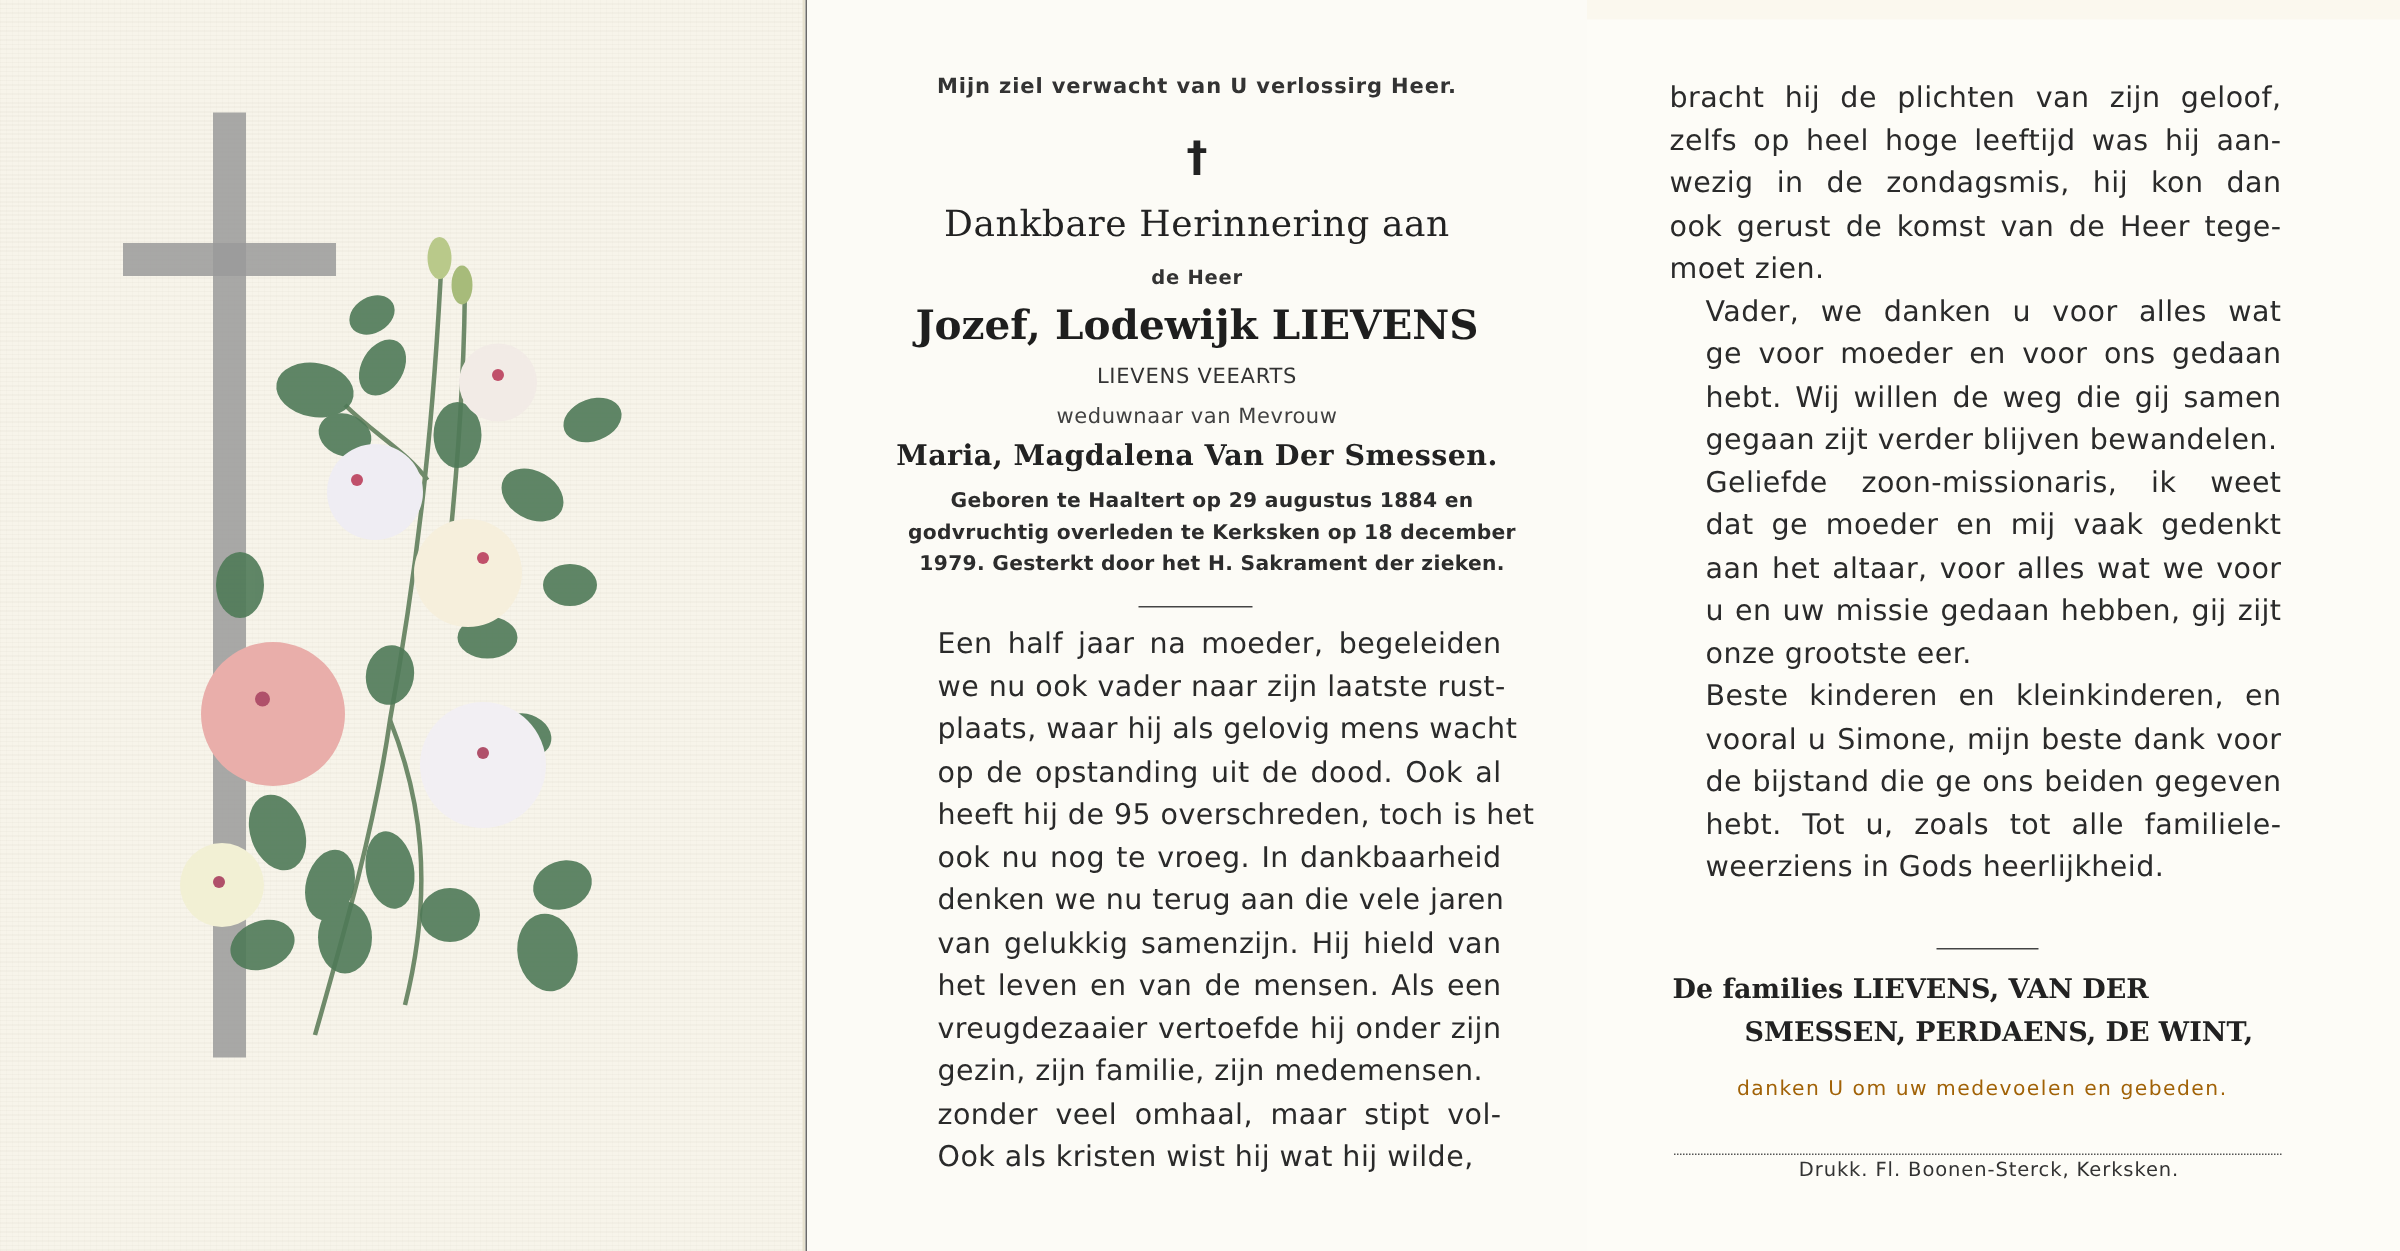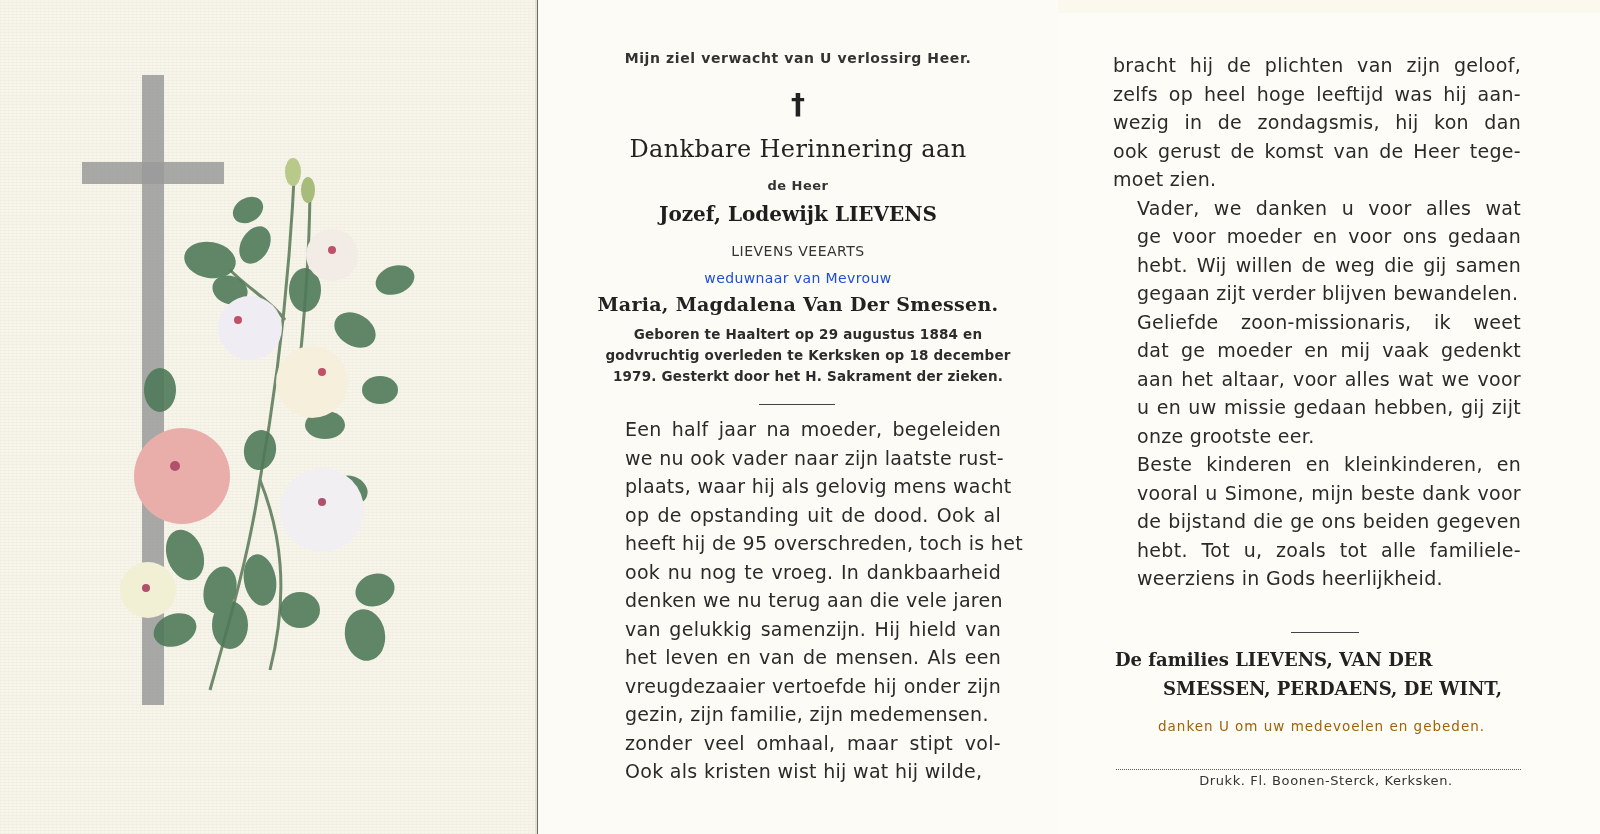--- a/index.html
+++ b/index.html
@@ -28,23 +28,23 @@
   }
   .panel-right {
     position:absolute; left:1058px; top:13px; width:542px; height:834px;
     background:#fdfcf7;
   }
   .center { text-align:center; }
   .motto { position:absolute; left:0; width:520px; top:50px; font-size:14px; letter-spacing:.6px; font-weight:bold; color:#333; }
   .small-cross { position:absolute; left:0; width:520px; top:88px; font-size:28px; font-weight:bold; color:#222; }
   .title { position:absolute; left:0; width:520px; top:135px; font-family:"DejaVu Serif", serif; font-size:24px; color:#222; letter-spacing:.4px; }
   .deheer { position:absolute; left:0; width:520px; top:178px; font-size:13px; font-weight:bold; color:#333; letter-spacing:.5px; }
-  .name { position:absolute; left:0; width:520px; top:202px; font-family:"DejaVu Serif", serif; font-size:20px; font-weight:bold; color:#1e1e1e; }
+  .name { position:absolute; left:0; width:520px; top:202px; font-family:"DejaVu Serif", serif; font-size:27px; font-weight:bold; color:#1e1e1e; }
   .profession { position:absolute; left:0; width:520px; top:243px; font-size:14px; color:#333; letter-spacing:.5px; }
-  .widower { position:absolute; left:0; width:520px; top:270px; font-size:14px; color:#1d4ed8; letter-spacing:.4px; }
+  .widower { position:absolute; left:0; width:520px; top:270px; font-size:14px; color:#404040; letter-spacing:.4px; }
   .wife { position:absolute; left:0; width:520px; top:293px; font-family:"DejaVu Serif", serif; font-size:19px; font-weight:bold; color:#222; letter-spacing:.3px; }
   .dates { position:absolute; left:60px; width:420px; top:324px; font-size:13.5px; font-weight:bold; line-height:21px; color:#2c2c2c; text-align:center; letter-spacing:.2px; }
   .rule { position:absolute; height:1px; background:#444; }
   .body-text { font-family:"DejaVu Sans", sans-serif; font-size:19px; line-height:28.5px; color:#2a2a2a; letter-spacing:.3px; }
   .body-text p { margin:0; text-align:justify; text-align-last:justify; }
   .body-text p.last { text-align-last:left; }
   .body-text p.indent { text-indent:24px; }
   .mid-body { position:absolute; left:63px; top:415px; width:400px; }
   .right-body { position:absolute; left:55px; top:38px; width:408px; }
   .families { position:absolute; left:57px; top:632px; width:410px; font-family:"DejaVu Serif", serif; font-weight:bold; font-size:18px; line-height:29px; color:#222; }

